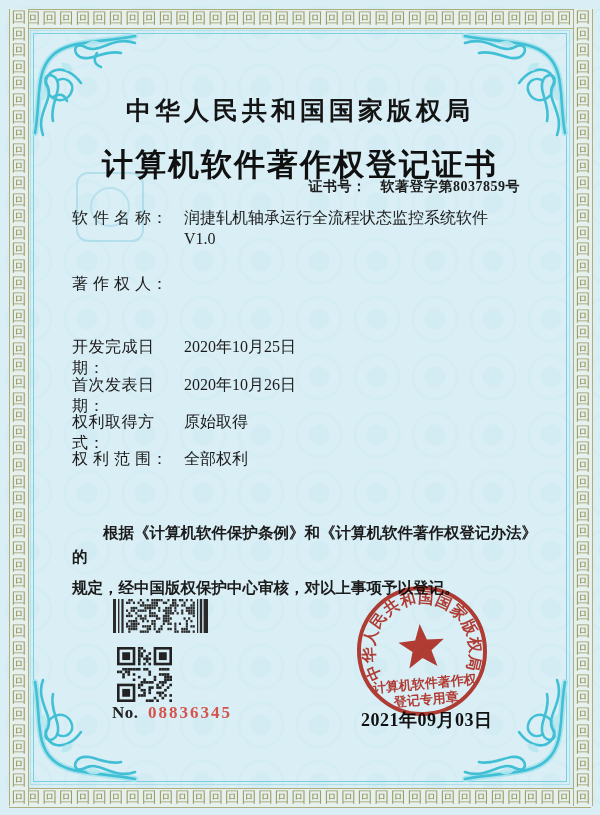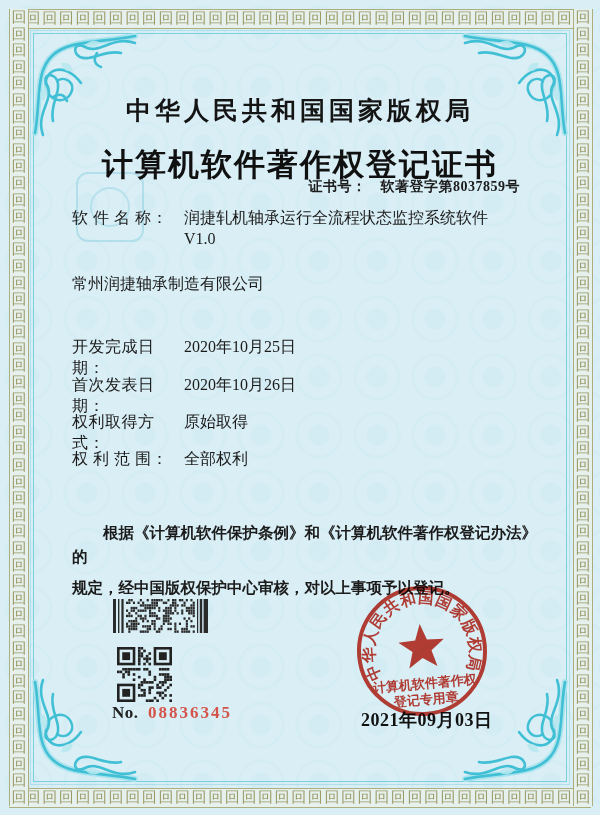--- a/index.html
+++ b/index.html
@@ -177,21 +177,21 @@
 
   <div class="authority">中华人民共和国国家版权局</div>
   <div class="cert-title">计算机软件著作权登记证书</div>
   <div class="cert-no"><span>证书号：</span><span class="gap"></span><span>软著登字第8037859号</span></div>
 
   <div class="row" style="top:207px">
     <span class="lbl">软 件 名 称：</span>
     <span class="val"><span>润捷轧机轴承运行全流程状态监控系统软件</span><br><span>V1.0</span></span>
   </div>
   <div class="row" style="top:273px">
-    <span class="val">常州润捷轴承制造有限公司</span>
+    <span class="lbl">著 作 权 人：</span>
   </div>
   <div class="row" style="top:336px">
     <span class="lbl">开发完成日期：</span>
     <span class="val">2020年10月25日</span>
   </div>
   <div class="row" style="top:374px">
     <span class="lbl">首次发表日期：</span>
     <span class="val">2020年10月26日</span>
   </div>
   <div class="row" style="top:448px">

